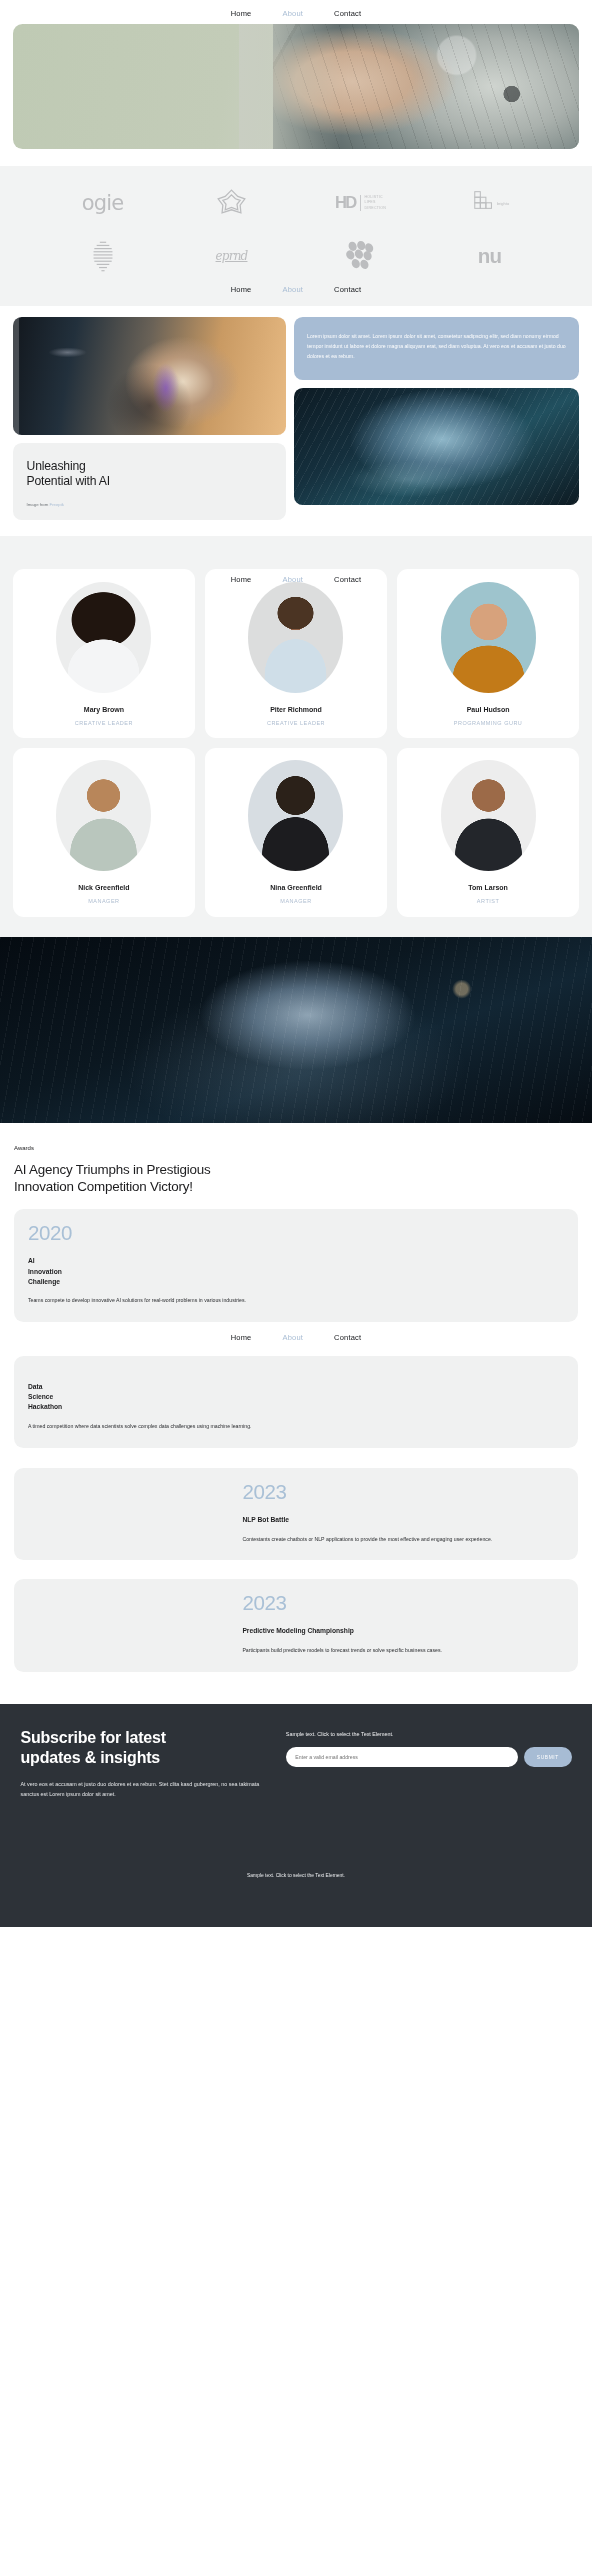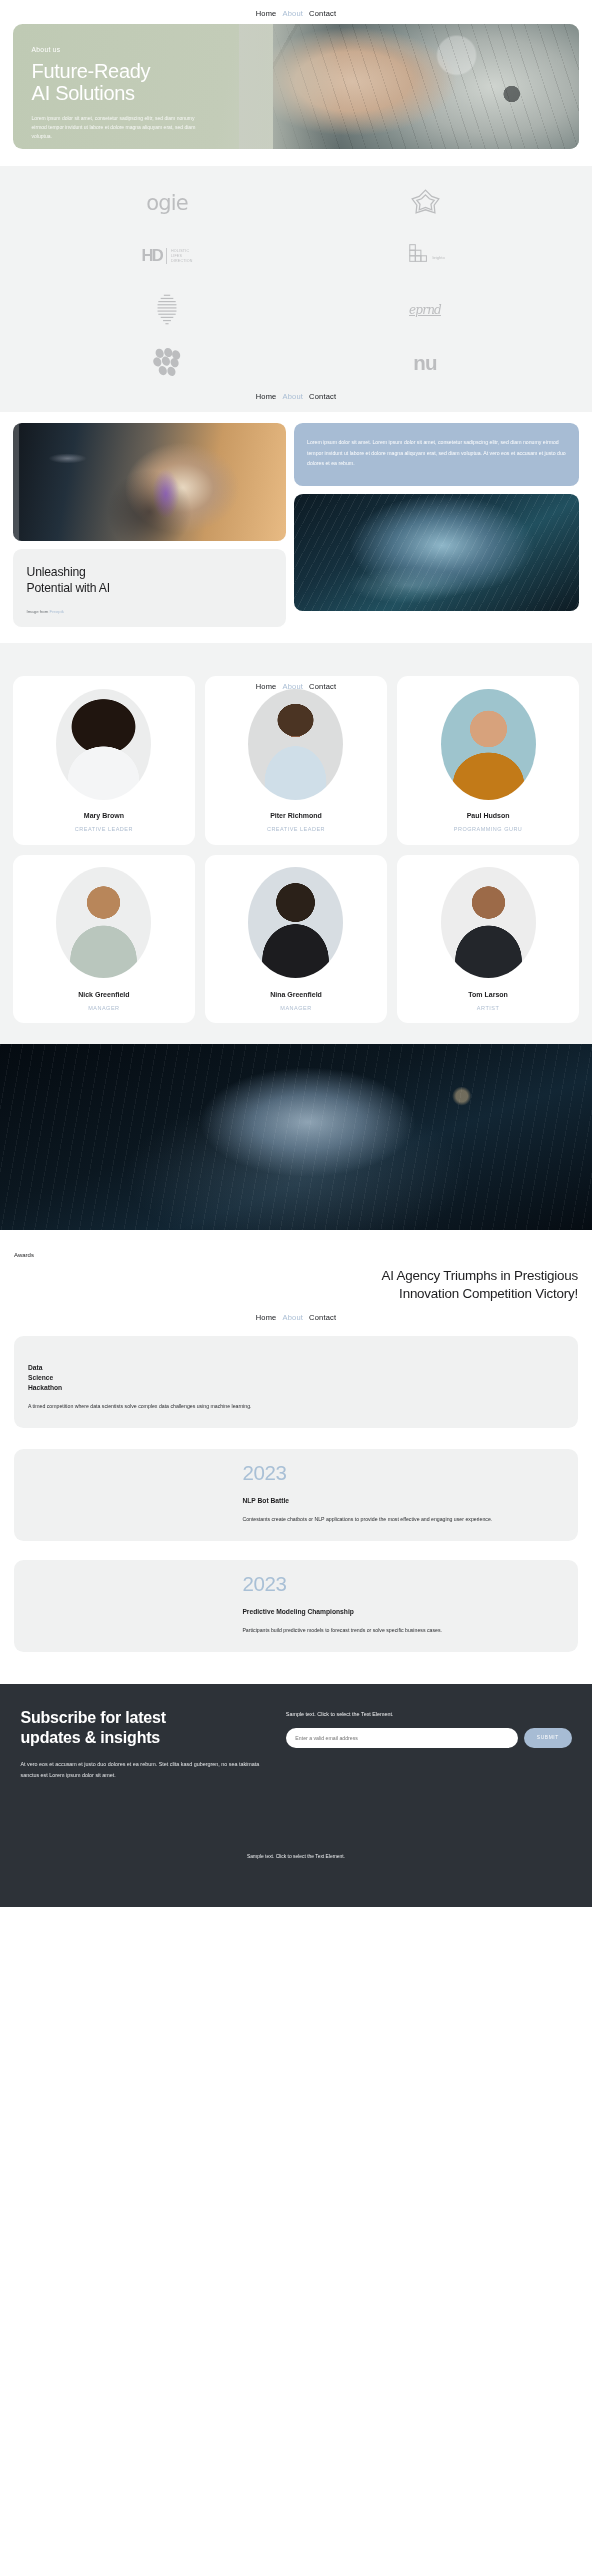--- a/index.html
+++ b/index.html
@@ -9,21 +9,21 @@
     font-family: "Liberation Sans", sans-serif;
     color: #1d1d1f;
   }
   body { width: 592px; overflow-x: hidden; }
 
   
   .nav {
     display: flex;
     justify-content: center;
     align-items: center;
-    gap: 6px;
+    gap: 31px;
     font-size: 7.5px;
     letter-spacing: 0.2px;
   }
   .nav a { color: #16181c; text-decoration: none; }
   .nav a.muted { color: #a9bdd4; }
 
   .top-nav { height: 19px; padding-top: 7px; }
 
   
   .hero-wrap { padding: 4.7px 12.6px 0 12.6px; }
@@ -63,21 +63,21 @@
     letter-spacing: -0.3px; white-space: pre-line;
   }
   .hero-copy {
     margin-top: 9.5px; color: rgba(255,255,255,.88);
     font-size: 5px; line-height: 1.85; max-width: 166px;
   }
 
   
   .logos-section { background: #f2f3f3; margin-top: 17.4px; padding: 19px 0 8px; }
   .logo-grid {
-    display: grid; grid-template-columns: repeat(2, 1fr);
+    display: grid; grid-template-columns: repeat(4, 1fr);
     row-gap: 17.4px; padding: 0 38px; align-items: center; justify-items: center;
   }
   .logo { color: #bcbdbf; display: flex; align-items: center; justify-content: center; height: 36px; }
   .logo-ogie { font-size: 21px; letter-spacing: -0.8px; font-family: "DejaVu Sans", sans-serif; }
   .logo-hd { display: flex; align-items: center; gap: 4px; }
   .logo-hd .hd { font-size: 16.6px; font-weight: 700; letter-spacing: -1.6px; }
   .logo-hd .bar { width: 0.8px; height: 16px; background: #c9cacc; }
   .logo-hd .txt { font-size: 3.6px; line-height: 1.45; letter-spacing: 0.2px; }
   .logo-brighto { text-align: center; }
   .logo-brighto .cap { font-size: 4px; margin-top: 1.6px; }
@@ -161,21 +161,21 @@
   .banner:after {
     content: ""; position: absolute; inset: 0;
     background:
       repeating-linear-gradient(100deg, rgba(255,255,255,.05) 0 0.8px, rgba(255,255,255,0) 0.8px 11px),
       radial-gradient(ellipse 40% 60% at 50% 70%, rgba(140,170,190,.22), rgba(140,170,190,0) 72%);
   }
 
   
   .awards { padding: 22px 14px 8px; position: relative; }
   .awards-eyebrow { font-size: 6px; color: #1d1d1f; margin-bottom: 9.5px; }
-  .awards-title { font-size: 13.4px; line-height: 1.3; font-weight: 400; letter-spacing: -0.2px; white-space: pre-line; text-align: right; }
+  .awards-title { font-size: 13.4px; line-height: 1.3; font-weight: 400; letter-spacing: -0.2px; white-space: pre-line; }
 
   .award-card { background: #f0f1f1; border-radius: 9.5px; padding: 14px 14px 16px; margin-top: 14px; }
   .award-left { width: 60%; }
   .award-right { width: 60%; margin-left: 40%; }
   .award-year { font-size: 20.5px; color: #a9c0d6; letter-spacing: -0.4px; line-height: 1; }
   .award-name { margin-top: 12.6px; font-size: 6.7px; font-weight: 700; line-height: 1.5; white-space: pre-line; }
   .award-desc { margin-top: 9.5px; font-size: 5.2px; line-height: 1.85; color: #2b2d30; }
   .awards-nav-1 { margin-top: 11px; }
 
   
@@ -204,27 +204,20 @@
 <div class="nav top-nav">
   <a href="#">Home</a>
   <a href="#" class="muted">About</a>
   <a href="#">Contact</a>
 </div>
 
 <div class="hero-wrap">
   <div class="hero">
     <div class="hero-photo"></div>
     <div class="hero-fade"></div>
-    <div class="hero-inner">
-      <div class="hero-eyebrow">About us</div>
-      <div class="hero-title">Future-Ready
-AI Solutions</div>
-      <div class="hero-copy">Lorem ipsum dolor sit amet, consetetur sadipscing elitr, sed diam nonumy eirmod tempor invidunt ut labore et dolore magna aliquyam erat, sed diam voluptua.</div>
-
-    </div>
   </div>
 </div>
 
 <div class="logos-section">
   <div class="logo-grid">
 
     <div class="logo logo-ogie">ogie</div>
 
     <div class="logo">
       <svg width="33" height="33" viewBox="0 0 42 42" fill="none" stroke="#bcbdbf" stroke-width="1.6">
@@ -356,20 +349,29 @@
   </div>
 </div>
 
 <div class="banner"></div>
 
 <div class="awards">
   <div class="awards-eyebrow">Awards</div>
   <div class="awards-title">AI Agency Triumphs in Prestigious
 Innovation Competition Victory!</div>
 
+  <div class="award-card">
+    <div class="award-left">
+      <div class="award-year">2020</div>
+      <div class="award-name">AI
+Innovation
+Challenge</div>
+      <div class="award-desc">Teams compete to develop innovative AI solutions for real-world problems in various industries.</div>
+    </div>
+  </div>
 
   <div class="nav awards-nav-1">
     <a href="#">Home</a>
     <a href="#" class="muted">About</a>
     <a href="#">Contact</a>
   </div>
 
   <div class="award-card">
     <div class="award-left">
       <div class="award-name">Data

